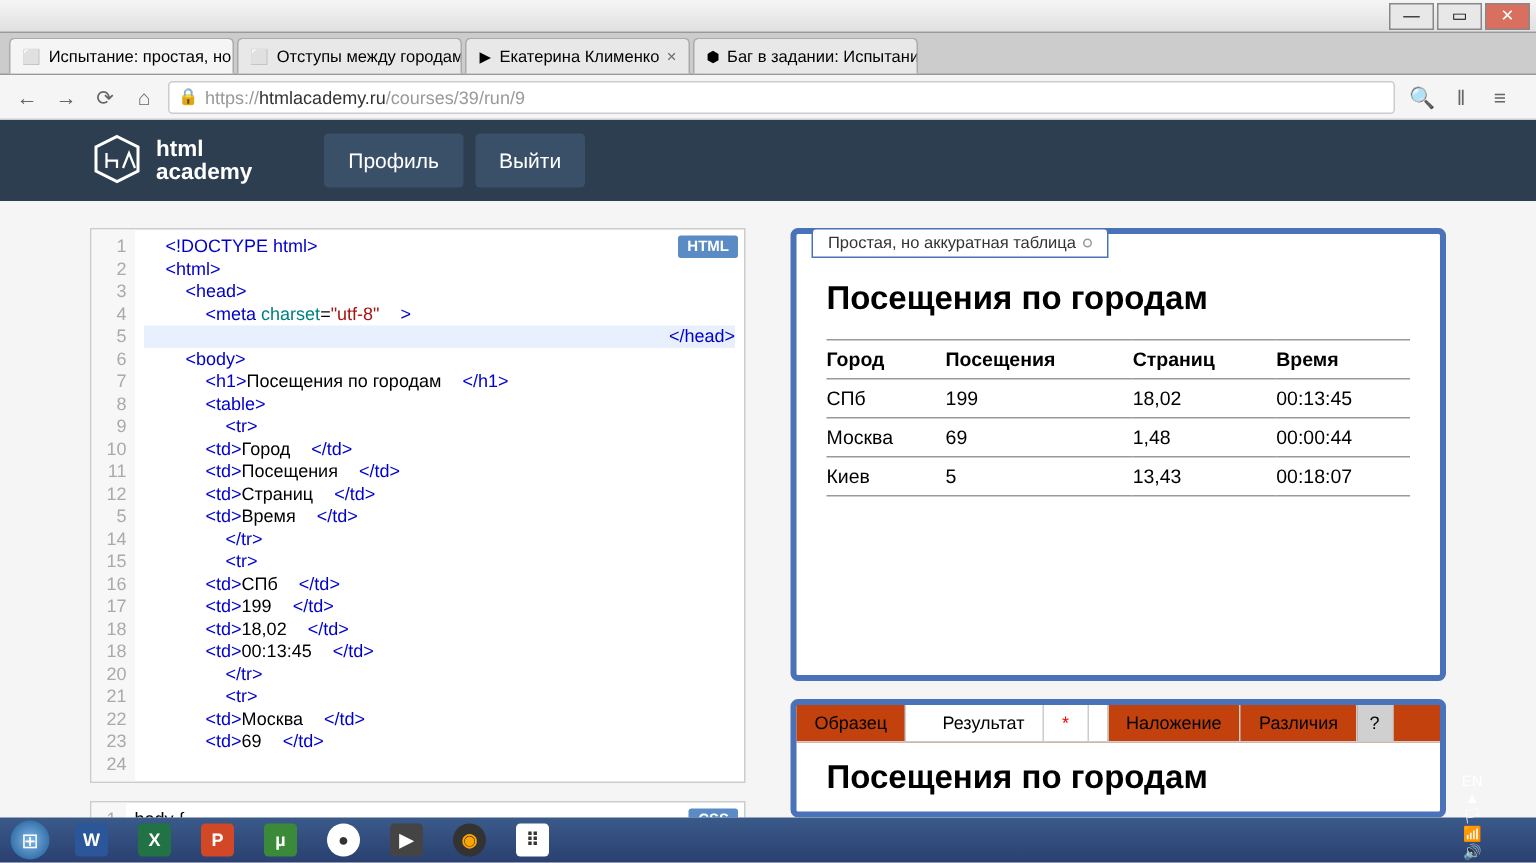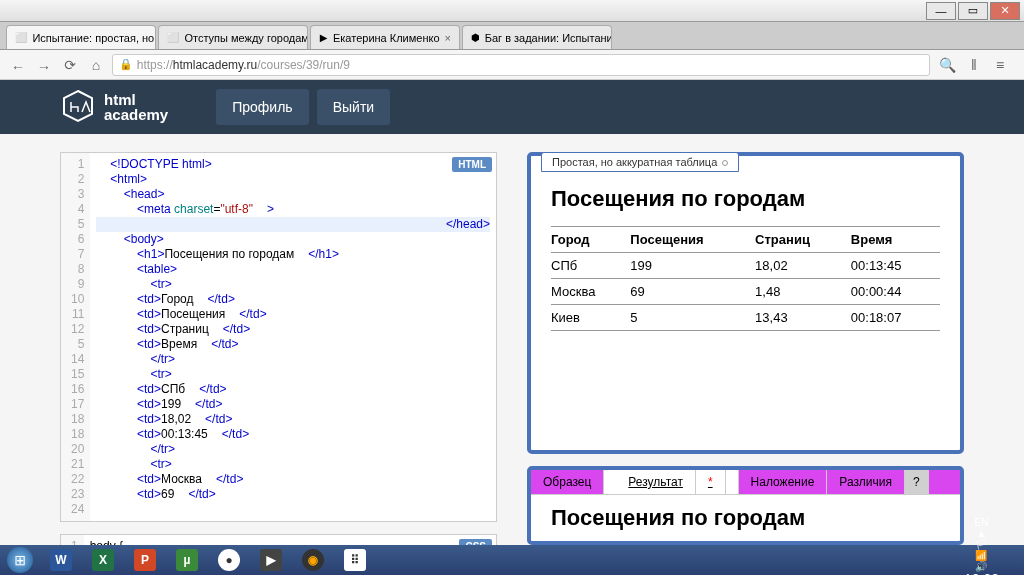--- a/index.html
+++ b/index.html
@@ -54,23 +54,23 @@
 .preview-panel { border: 4px solid #4a72b8; border-radius: 5px; background: #fff; position: relative; flex: 1; min-height: 0; }
 .preview-tab { position: absolute; top: -4px; left: 10px; background: #fff; border: 1px solid #4a72b8; border-radius: 3px 3px 0 0; padding: 3px 10px; font-size: 11px; color: #333; }
 .preview-tab .dot { width: 6px; height: 6px; border: 1px solid #999; border-radius: 50%; display: inline-block; margin-left: 5px; }
 .preview-content { padding: 30px 20px 10px 20px; }
 .preview-content h1 { font-size: 22px; margin-bottom: 14px; }
 .preview-content table { border-collapse: collapse; width: 100%; font-size: 13px; }
 .preview-content th { text-align: left; padding: 5px 6px 5px 0; border-bottom: 1px solid #999; border-top: 1px solid #999; }
 .preview-content td { padding: 5px 6px 5px 0; border-bottom: 1px solid #999; }
 
 .result-panel { border: 4px solid #4a72b8; border-radius: 5px; background: #fff; position: relative; }
-.result-tabs { display: flex; background: #d946ef; border-bottom: 1px solid #ccc; font-size: 12px; }
+.result-tabs { display: flex; background: #c2410c; border-bottom: 1px solid #ccc; font-size: 12px; }
 .result-tabs span { padding: 5px 12px; border-right: 1px solid #ccc; cursor: pointer; }
-.result-tabs span.active { background: #fff; text-decoration: underline; }
+.result-tabs span.active { background: #fff; }
 .result-tabs .star { color: red; }
 .result-tabs .help { background: #d0d0d0; padding: 5px 8px; }
 .result-content { padding: 10px 20px; }
 .result-content h1 { font-size: 22px; }
 
 .taskbar { position: fixed; bottom: 0; left: 0; right: 0; height: 30px; background: linear-gradient(#3a5a8a, #2a4070); display: flex; align-items: center; }
 .start-btn { width: 40px; height: 30px; display: flex; align-items: center; justify-content: center; }
 .start-orb { width: 26px; height: 26px; border-radius: 50%; background: radial-gradient(#7db8e8, #1a5490); display: flex; align-items: center; justify-content: center; color: #fff; font-size: 14px; }
 .task-icon { width: 40px; height: 28px; display: flex; align-items: center; justify-content: center; margin: 0 1px; }
 .task-icon span { width: 22px; height: 22px; border-radius: 3px; display: flex; align-items: center; justify-content: center; font-size: 12px; font-weight: bold; color: #fff; }

